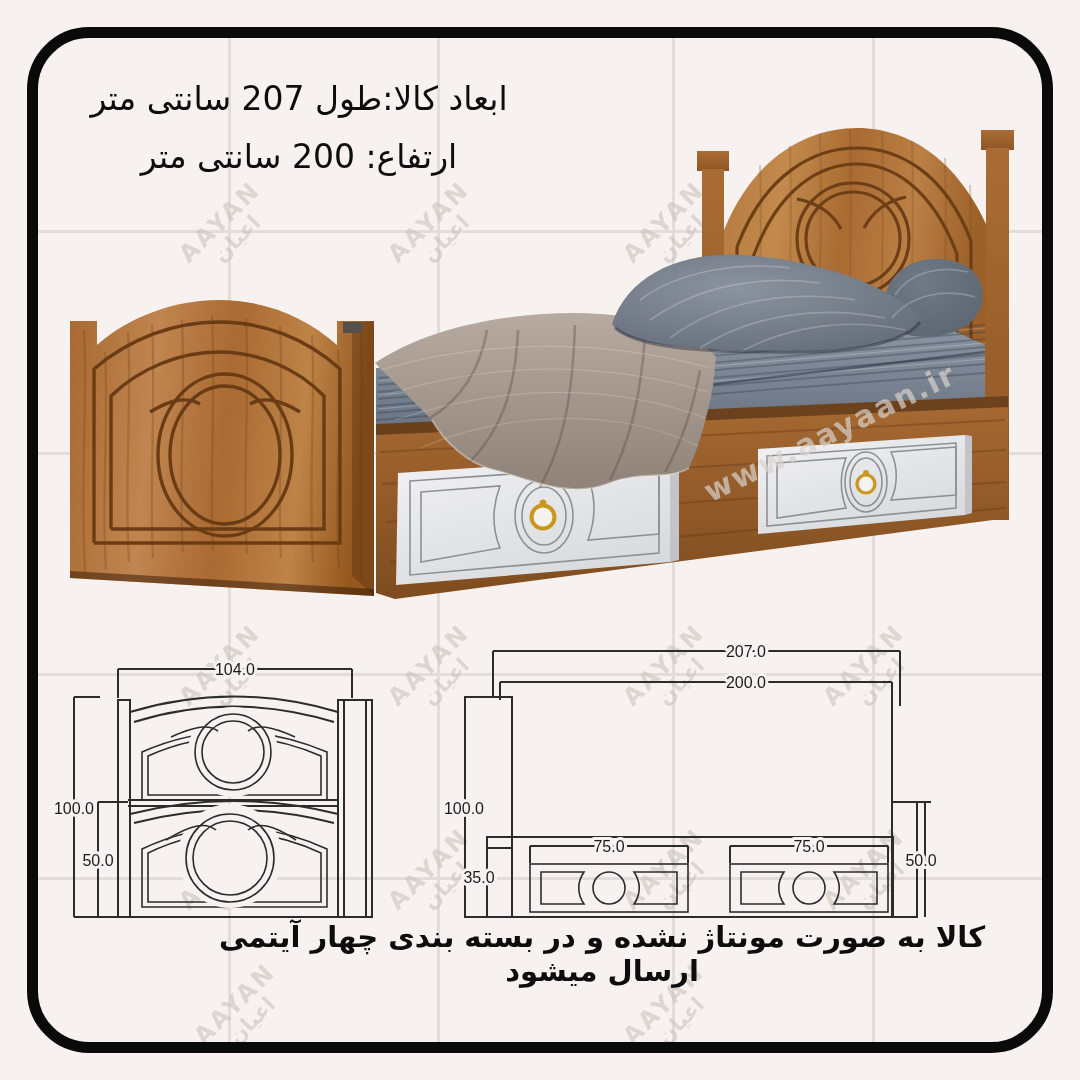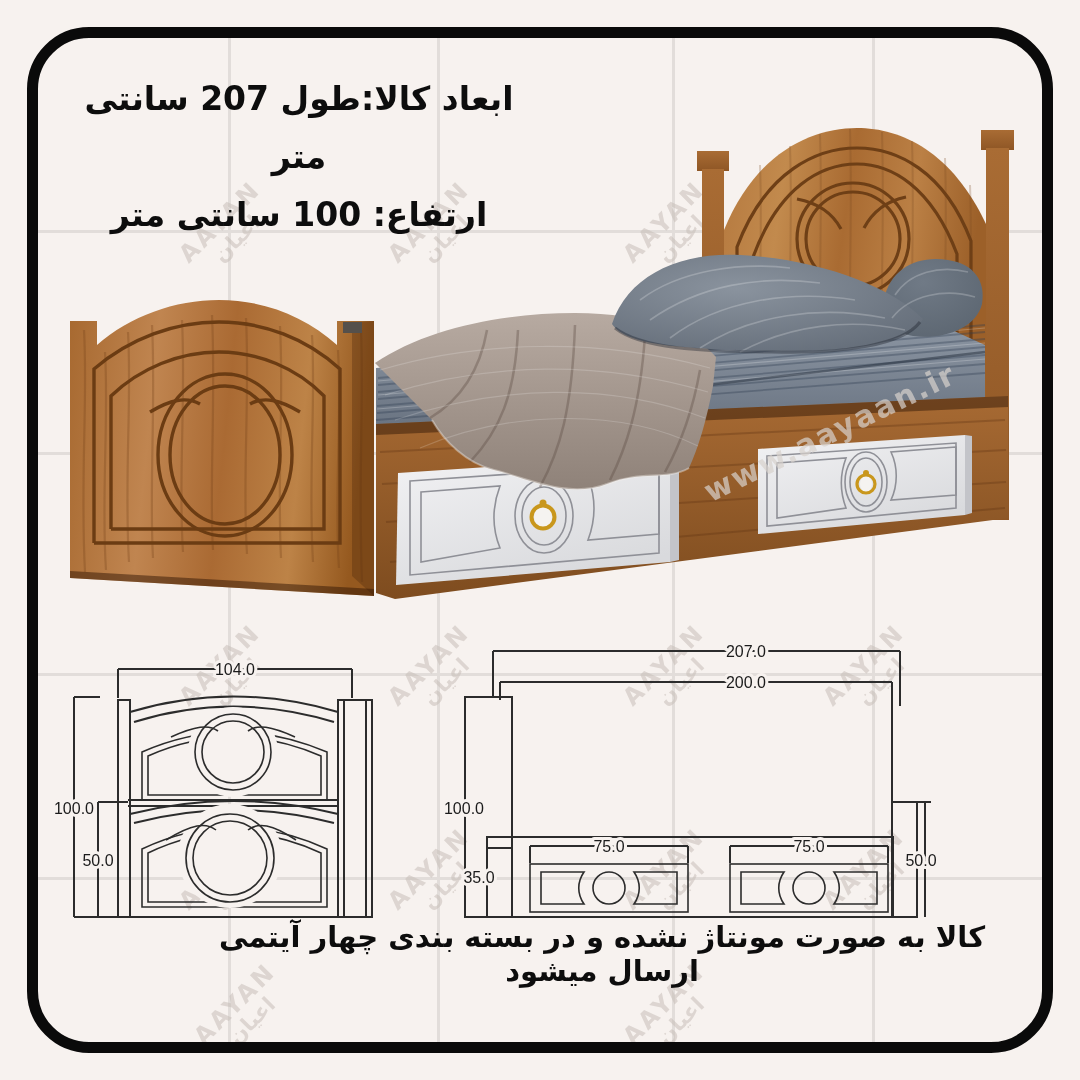--- a/index.html
+++ b/index.html
@@ -18,21 +18,21 @@
   }
   .wm .lat { font-size:24px; font-weight:700; letter-spacing:3px; }
   .wm .per { font-size:21px; font-weight:700; }
   .www {
     position:absolute; left:660px; top:415px; width:340px; text-align:center;
     transform:rotate(-26deg); font-size:30px; font-weight:700; letter-spacing:2px;
     color:#d8d2cd; opacity:.7; pointer-events:none;
   }
   .spec {
     position:absolute; left:56px; top:70px; width:486px;
-    direction:rtl; text-align:center; font-weight:700; font-size:33px;
+    direction:rtl; text-align:center; font-weight:400; font-size:33px;
     line-height:58px; color:#0d0d0d;
   }
   .note {
     position:absolute; left:202px; top:920px; width:800px;
     direction:rtl; text-align:center; font-weight:700; font-size:29px; color:#0d0d0d;
   }
   .frame {
     position:absolute; inset:27px; border:11px solid #0a0a0a;
     border-radius:62px; pointer-events:none; z-index:40;
   }
@@ -134,21 +134,21 @@
         <div class="per">اعیان</div>
       </div>
       <div class="wm" style="left: 672px; top: 1012px;">
         <div class="lat">AAYAN</div>
         <div class="per">اعیان</div>
       </div>
     </div>
 
 <div class="spec">
   <div>ابعاد کالا:طول 207 سانتی متر</div>
-  <div>ارتفاع: 100 سانتی متر</div>
+  <div>ارتفاع: 200 سانتی متر</div>
 </div>
 
 <svg class="bed" width="1000" height="560" viewBox="40 110 1000 560">
   <defs>
     <linearGradient id="woodH" x1="0" y1="0" x2="1" y2="0.15">
       <stop offset="0" stop-color="#b5793f"></stop>
           <stop offset="0.25" stop-color="#c28a4d"></stop>
       <stop offset="0.5" stop-color="#a96b32"></stop>
           <stop offset="0.75" stop-color="#bb8045"></stop>
       <stop offset="1" stop-color="#9c6029"></stop>

